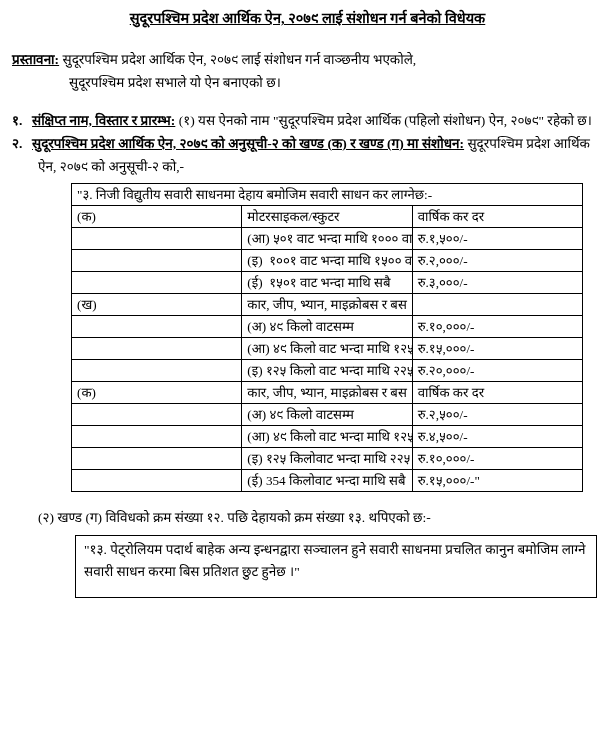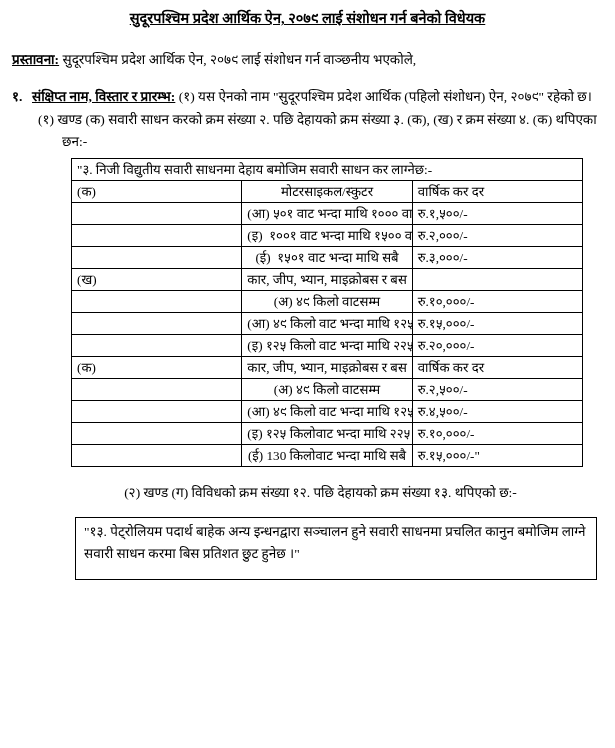--- a/index.html
+++ b/index.html
@@ -10,67 +10,69 @@
     font-size:13.5px;
   }
   .page { width:615px; height:560px; padding:5px 12px 0 12px; }
 
   .doc-title {
     text-align:center; font-weight:bold; text-decoration:underline;
     font-size:14.5px; line-height:22px; margin:2px 0 19px 0;
   }
   .bu { font-weight:bold; text-decoration:underline; }
 
-  .preamble { line-height:23px; margin-bottom:14px; }
+  .preamble { line-height:23px; }
   .preamble-cont { margin-left:57px; line-height:23px; margin-bottom:15px; }
 
   .sec { margin-left:26px; text-indent:-26px; line-height:23px; }
   .sec .num { display:inline-block; width:20px; text-indent:0; font-weight:bold; }
   .sec-sub { margin-left:26px; line-height:23px; }
 
   .clause { margin-left:50px; text-indent:-24px; line-height:22px; margin-top:1px; }
-  .clause2 { margin-left:26px; text-indent:0; line-height:22px; margin-top:15px; margin-bottom:13px;text-align:center; }
+  .clause2 { margin-left:26px; text-indent:0; line-height:22px; margin-top:15px; margin-bottom:6px; }
 
   table.tax {
     border-collapse:collapse; margin:5px 0 0 59px;
     width:512px; table-layout:fixed;
     font-size:13.2px;
   }
   table.tax td {
     border:1px solid #000; height:20.5px; line-height:19px;
     padding:1px 5px; vertical-align:middle; overflow:hidden; white-space:nowrap;
   }
   table.tax { border:1.5px solid #000; }
   td.c1 { width:34px; }
-  td.c2 { width:378px;text-align:center; }
+  td.c2 { width:378px; }
   td.c3 { width:100px; }
   td.span-cell { padding-left:6px; }
 
   .quote-box {
     margin-left:63px; width:522px; min-height:60px;
     border:1.5px solid #000; padding:3px 8px 14px 8px; line-height:22px;
   }
 </style>
 </head>
 <body>
 
 <div class="page">
 
   <div class="doc-title">सुदूरपश्चिम प्रदेश आर्थिक ऐन, २०७९ लाई संशोधन गर्न बनेको विधेयक</div>
 
   <p class="preamble"><span class="bu">प्रस्तावना:</span>
     <span>सुदूरपश्चिम प्रदेश आर्थिक ऐन, २०७९ लाई संशोधन गर्न वाञ्छनीय भएकोले,</span></p>
 
+  <p class="preamble-cont">सुदूरपश्चिम प्रदेश सभाले यो ऐन बनाएको छ।</p>
 
   <div class="sec"><span class="num">१.</span><span class="bu">संक्षिप्त नाम, विस्तार र प्रारम्भ:</span>
     <span>(१) यस ऐनको नाम "सुदूरपश्चिम प्रदेश आर्थिक (पहिलो संशोधन) ऐन, २०७९" रहेको छ।</span></div>
 
 
+  <div class="sec"><span class="num">२.</span><span class="bu">सुदूरपश्चिम प्रदेश आर्थिक ऐन, २०७९ को अनुसूची-२ को खण्ड (क) र खण्ड (ग) मा संशोधन:</span>
+    <span>सुदूरपश्चिम प्रदेश आर्थिक ऐन, २०७९ को अनुसूची-२ को,-</span></div>
 
-  <div class="clause">(१) खण्ड (क) सवारी साधन करको क्रम संख्या २. पछि देहायको क्रम संख्या ३. (क), (ख) र क्रम संख्या ४. (क) थपिएका छन:-</div>
 
   <table class="tax">
     <tbody>
       <tr>
           <td class="span-cell" colspan="3">"३. निजी विद्युतीय सवारी साधनमा देहाय बमोजिम सवारी साधन कर लाग्नेछ:-</td>
         </tr>
       <tr>
           <td class="c1">(क)</td>
           <td class="c2">मोटरसाइकल/स्कुटर</td>
           <td class="c3">वार्षिक कर दर</td>
@@ -125,21 +127,21 @@
           <td class="c2">(आ) ४९ किलो वाट भन्दा माथि १२५ किलो वाटसम्म</td>
           <td class="c3">रु.४,५००/-</td>
         </tr>
       <tr>
           <td class="c1"></td>
           <td class="c2">(इ) १२५ किलोवाट भन्दा माथि २२५ किलो वाटसम्म</td>
           <td class="c3">रु.१०,०००/-</td>
         </tr>
       <tr>
           <td class="c1"></td>
-          <td class="c2">(ई) 130 किलोवाट भन्दा माथि सबै</td>
+          <td class="c2">(ई) 354 किलोवाट भन्दा माथि सबै</td>
           <td class="c3">रु.१५,०००/-"</td>
         </tr>
     </tbody>
   </table>
 
   <div class="clause clause2">(२) खण्ड (ग) विविधको क्रम संख्या १२. पछि देहायको क्रम संख्या १३. थपिएको छ:-</div>
 
   <div class="quote-box"><span>"१३. पेट्रोलियम पदार्थ बाहेक अन्य इन्धनद्वारा सञ्चालन हुने सवारी साधनमा प्रचलित कानुन बमोजिम लाग्ने सवारी साधन करमा बिस प्रतिशत छुट हुनेछ ।"</span></div>
 
 </div>

